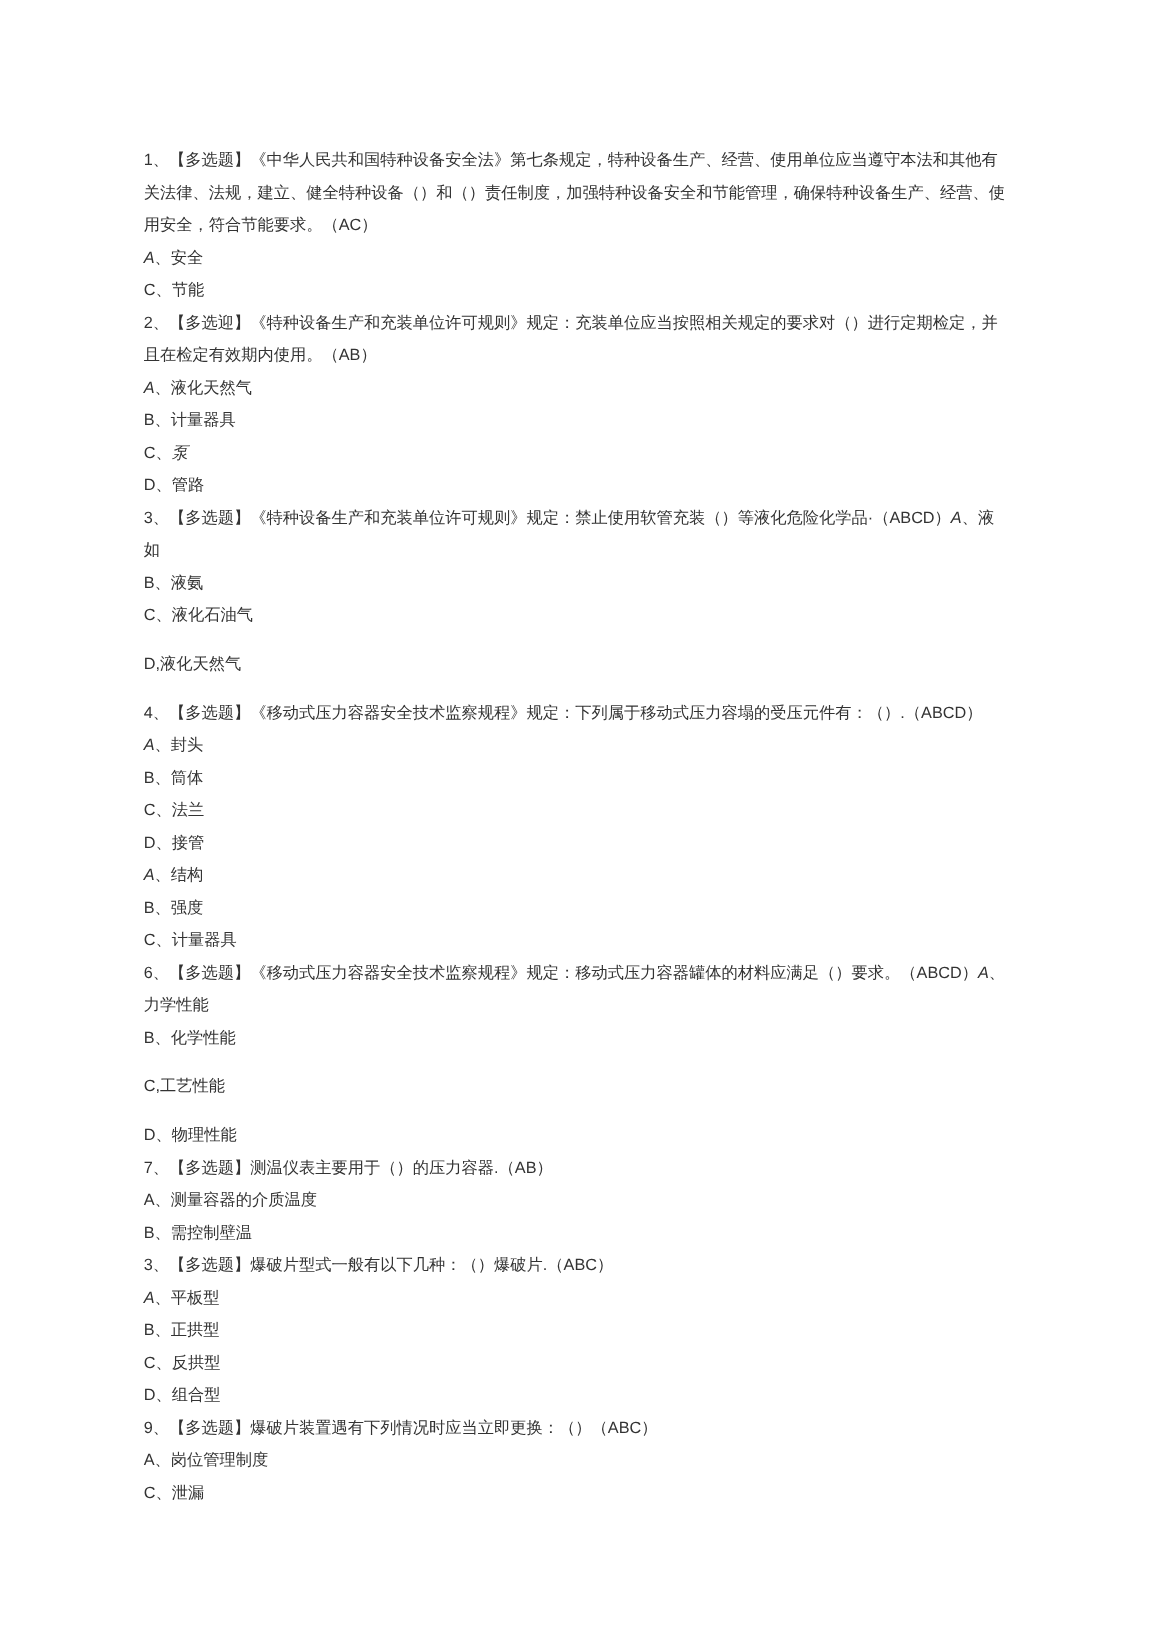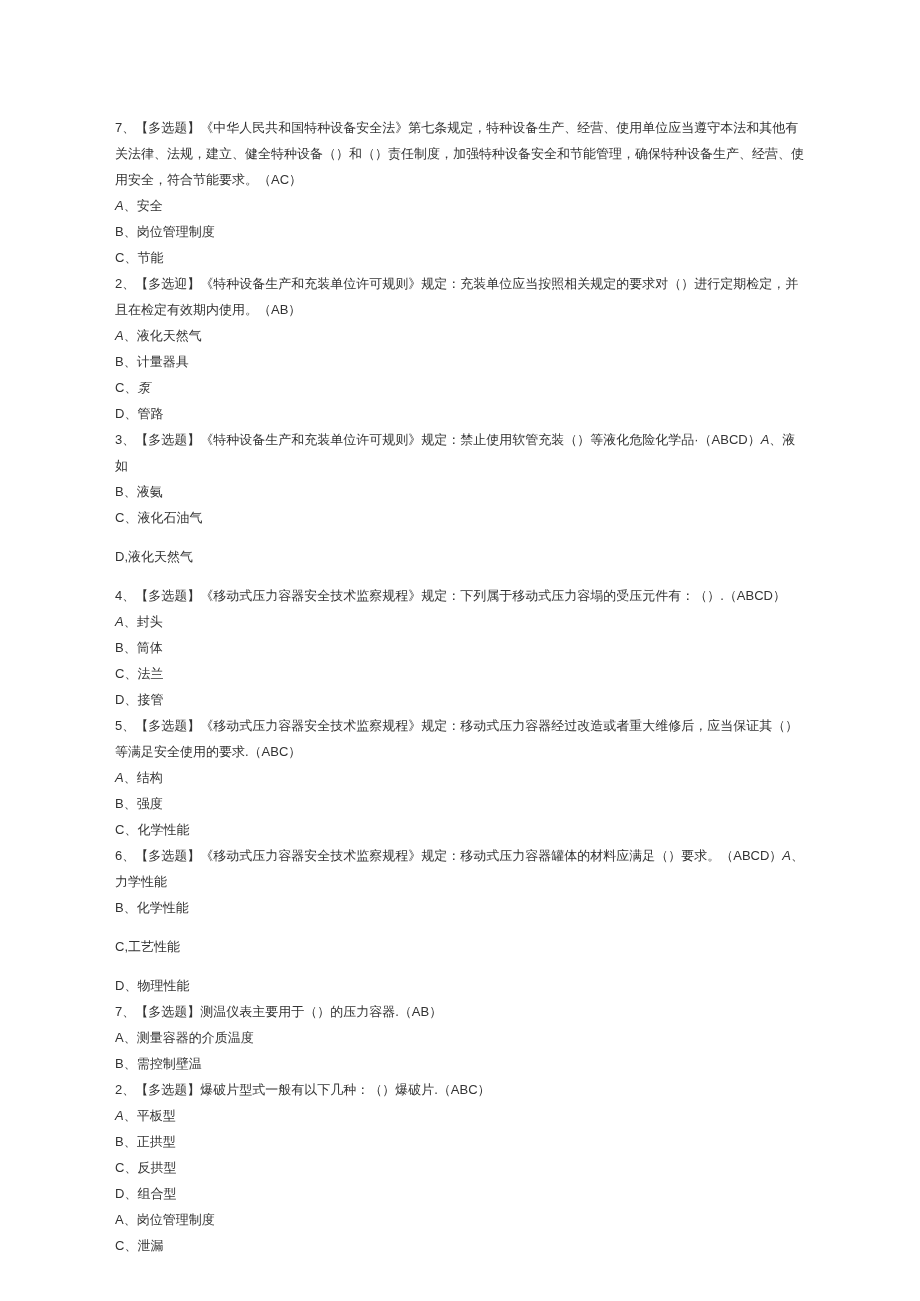--- a/index.html
+++ b/index.html
@@ -28,23 +28,22 @@
       height: 13px;
     }
     .italic {
       font-style: italic;
     }
   </style>
 </head>
 <body>
 
 <div class="question-block">
-  <p class="para">7、【多选题】《中华人民共和国特种设备安全法》第七条规定，特种设备生产、经营、使用单位应当遵守本法和其他有关法律、法规，建立、健全特种设备（）和（）责任制度，加强特种设备安全和节能管理，确保特种设备生产、经营、使用安全，符合节能要求。（AC）</p>
+  <p class="para">1、【多选题】《中华人民共和国特种设备安全法》第七条规定，特种设备生产、经营、使用单位应当遵守本法和其他有关法律、法规，建立、健全特种设备（）和（）责任制度，加强特种设备安全和节能管理，确保特种设备生产、经营、使用安全，符合节能要求。（AC）</p>
   <p class="para"><span class="italic">A</span><span>、安全</span></p>
-  <p class="para">B、岗位管理制度</p>
   <p class="para">C、节能</p>
 </div>
 
 <div class="question-block">
   <p class="para">2、【多选迎】《特种设备生产和充装单位许可规则》规定：充装单位应当按照相关规定的要求对（）进行定期检定，并且在检定有效期内使用。（AB）</p>
   <p class="para"><span class="italic">A</span><span>、液化天然气</span></p>
   <p class="para">B、计量器具</p>
   <p class="para"><span>C、</span><span class="italic">泵</span></p>
   <p class="para">D、管路</p>
 </div>
@@ -60,45 +59,45 @@
 <div class="gap"></div>
 
 <div class="question-block">
   <p class="para"><span>4、【多选题】《移动式压力容器安全技术监察规程》规定：下列属于移动式压力容塌的受压元件有：（）.（ABCD）</span><span class="italic">A</span><span>、封头</span></p>
   <p class="para">B、筒体</p>
   <p class="para">C、法兰</p>
   <p class="para">D、接管</p>
 </div>
 
 <div class="question-block">
-  <p class="para">5、【多选题】《移动式压力容器安全技术监察规程》规定：移动式压力容器经过改造或者重大维修后，应当保证其（）等满足安全使用的要求.（ABC）</p>
   <p class="para"><span class="italic">A</span><span>、结构</span></p>
   <p class="para">B、强度</p>
-  <p class="para">C、化学性能</p>
+  <p class="para">C、计量器具</p>
 </div>
 
 <div class="question-block">
   <p class="para"><span>6、【多选题】《移动式压力容器安全技术监察规程》规定：移动式压力容器罐体的材料应满足（）要求。（ABCD）</span><span class="italic">A</span><span>、力学性能</span></p>
   <p class="para">B、化学性能</p>
   <div class="gap"></div>
   <p class="para">C,工艺性能</p>
   <div class="gap"></div>
   <p class="para">D、物理性能</p>
 </div>
 
 <div class="question-block">
   <p class="para">7、【多选题】测温仪表主要用于（）的压力容器.（AB）</p>
   <p class="para">A、测量容器的介质温度</p>
   <p class="para">B、需控制壁温</p>
 </div>
 
 <div class="question-block">
-  <p class="para">2、【多选题】爆破片型式一般有以下几种：（）爆破片.（ABC）</p>
+  <p class="para">3、【多选题】爆破片型式一般有以下几种：（）爆破片.（ABC）</p>
   <p class="para"><span class="italic">A</span><span>、平板型</span></p>
   <p class="para">B、正拱型</p>
   <p class="para">C、反拱型</p>
   <p class="para">D、组合型</p>
 </div>
 
 <div class="question-block">
+  <p class="para">9、【多选题】爆破片装置遇有下列情况时应当立即更换：（）（ABC）</p>
   <p class="para">A、岗位管理制度</p>
   <p class="para">C、泄漏</p>
 </div>
 
 </body></html>

